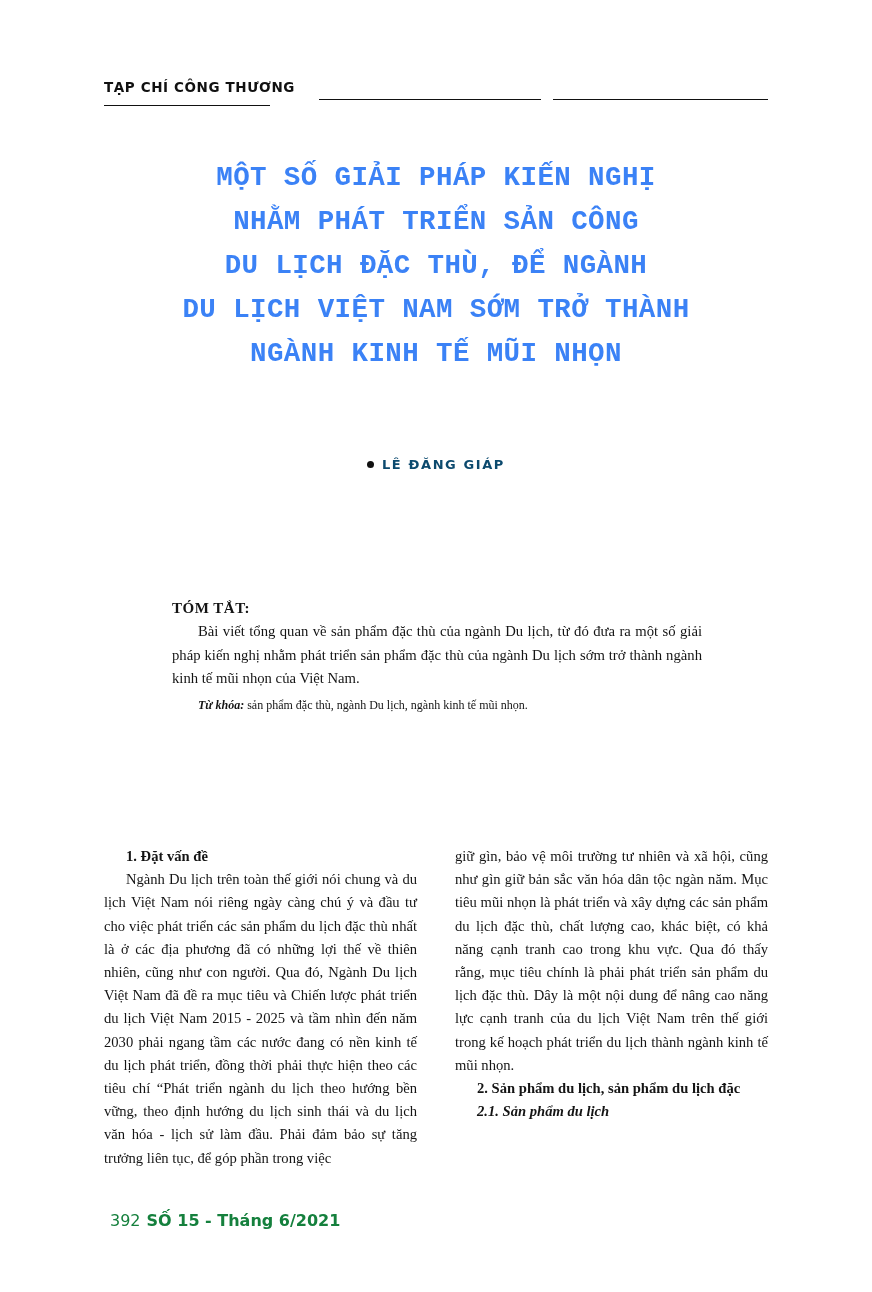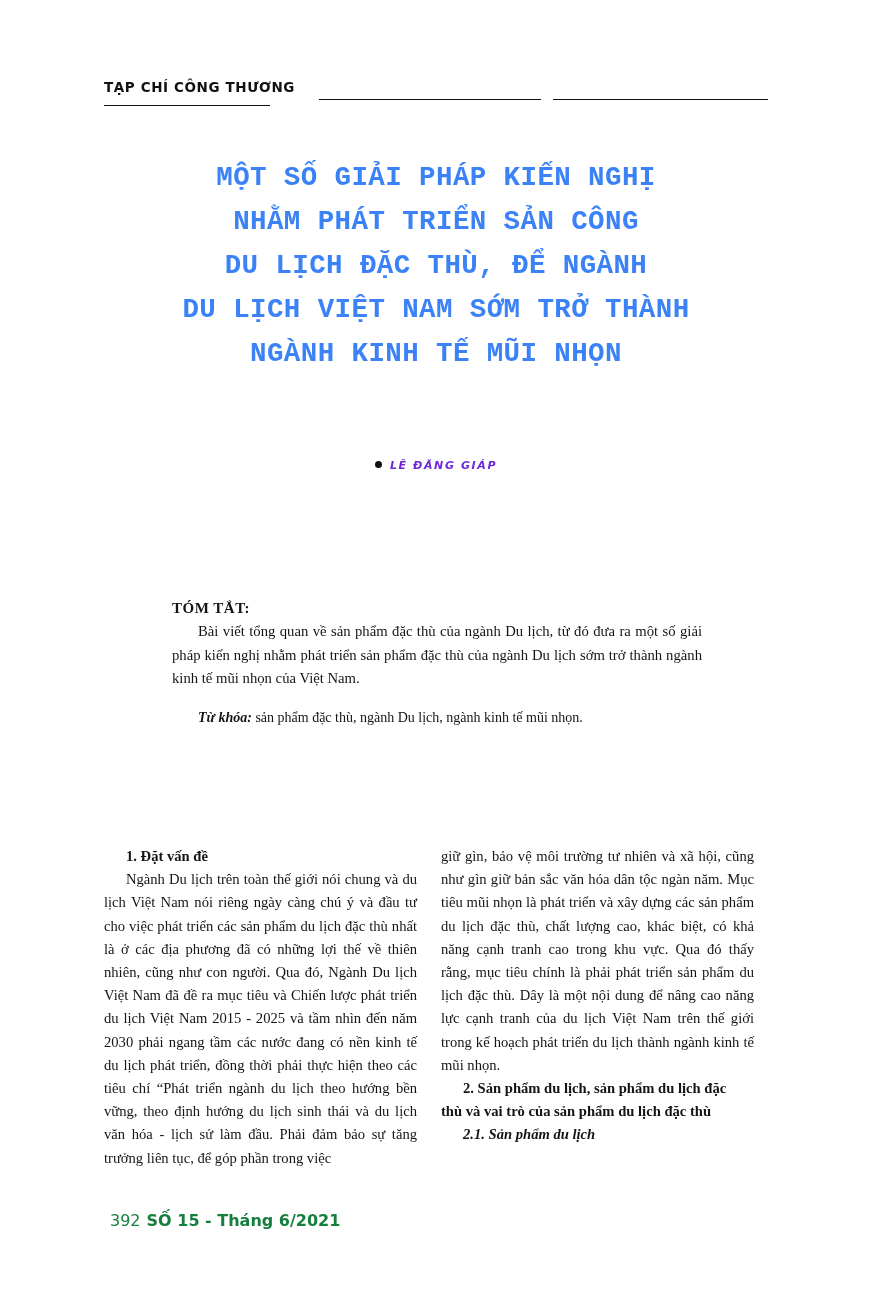--- a/index.html
+++ b/index.html
@@ -84,25 +84,24 @@
   .author-block {
     position: absolute;
     top: 455px;
     left: 0;
     right: 0;
     text-align: center;
   }
   .author {
     font-family: "DejaVu Sans", sans-serif;
     font-weight: bold;
-    font-size: 11px;
+    font-size: 13px;
     letter-spacing: 1.6px;
-    color: #6d28d9;
+    color: #0c4a6e;
     display: inline-block;
-    font-style: italic;
   }
   .author-bullet {
     display: inline-block;
     width: 7px;
     height: 7px;
     border-radius: 50%;
     background: #111;
     margin-right: 8px;
     vertical-align: 1px;
   }
@@ -121,40 +120,40 @@
     letter-spacing: 0.5px;
     margin-bottom: 3px;
   }
   .abstract-body {
     font-size: 14.7px;
     line-height: 23.5px;
     text-align: justify;
     text-indent: 26px;
   }
   .abstract-keywords {
-    font-size: 14px;
+    font-size: 12px;
     line-height: 23.5px;
     text-align: justify;
     text-indent: 26px;
-    margin-top: 15px;
+    margin-top: 3px;
   }
   .kw-label {
     font-weight: bold;
     font-style: italic;
   }
 
   
   .columns {
     position: absolute;
     top: 845px;
     left: 104px;
     right: 104px;
     height: 330px;
     display: flex;
-    gap: 24px;
+    gap: 38px;
   }
   .col {
     width: 313px;
     font-size: 14.6px;
     line-height: 23.2px;
     text-align: justify;
   }
   .col p {
     margin: 0;
     text-indent: 22px;
@@ -234,21 +233,20 @@
   <div class="columns">
 
     <div class="col">
       <p class="sec-heading">1. Đặt vấn đề</p>
       <p>Ngành Du lịch trên toàn thế giới nói chung và du lịch Việt Nam nói riêng ngày càng chú ý và đầu tư cho việc phát triển các sản phẩm du lịch đặc thù nhất là ở các địa phương đã có những lợi thế về thiên nhiên, cũng như con người. Qua đó, Ngành Du lịch Việt Nam đã đề ra mục tiêu và Chiến lược phát triển du lịch Việt Nam 2015 - 2025 và tầm nhìn đến năm 2030 phải ngang tầm các nước đang có nền kinh tế du lịch phát triển, đồng thời phải thực hiện theo các tiêu chí “Phát triển ngành du lịch theo hướng bền vững, theo định hướng du lịch sinh thái và du lịch văn hóa - lịch sử làm đầu. Phải đảm bảo sự tăng trưởng liên tục, để góp phần trong việc</p>
     </div>
 
     <div class="col">
       <p class="noindent">giữ gìn, bảo vệ môi trường tư nhiên và xã hội, cũng như gìn giữ bản sắc văn hóa dân tộc ngàn năm. Mục tiêu mũi nhọn là phát triển và xây dựng các sản phẩm du lịch đặc thù, chất lượng cao, khác biệt, có khả năng cạnh tranh cao trong khu vực. Qua đó thấy rằng, mục tiêu chính là phải phát triển sản phẩm du lịch đặc thù. Dây là một nội dung để nâng cao năng lực cạnh tranh của du lịch Việt Nam trên thế giới trong kế hoạch phát triển du lịch thành ngành kinh tế mũi nhọn.</p>
       <p class="sec-heading">2. Sản phẩm du lịch, sản phẩm du lịch đặc</p>
-      <p class="sec-heading cont">thù và vai trò của sản phẩm du lịch đặc thù</p>
       <p class="subsec-heading">2.1. Sản phẩm du lịch</p>
     </div>
 
   </div>
 
   <div class="footer">
     <span class="pagenum">392</span><span class="issue">SỐ 15 - Tháng 6/2021</span>
   </div>
 
 </div>

